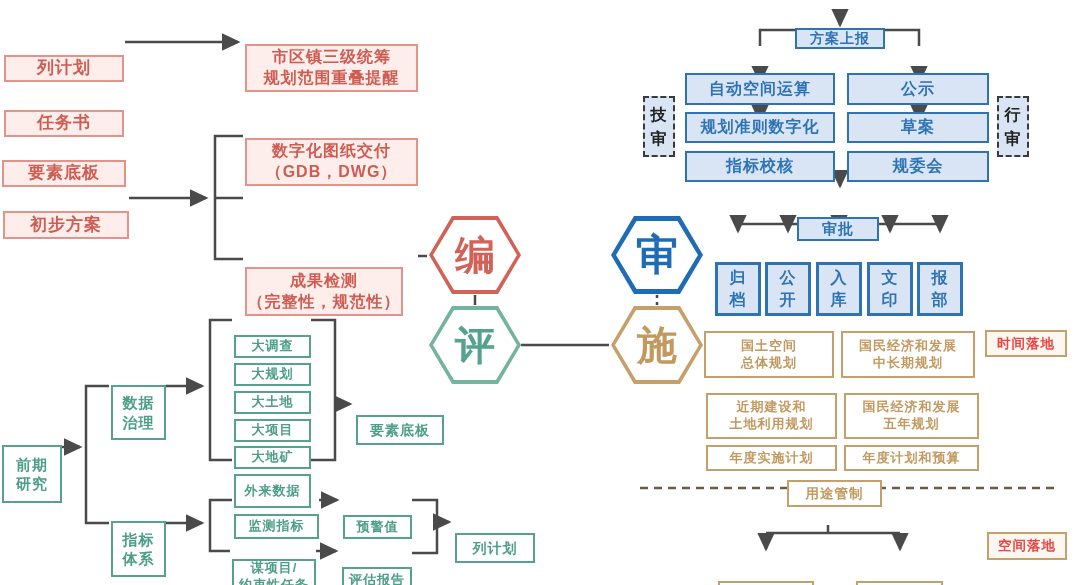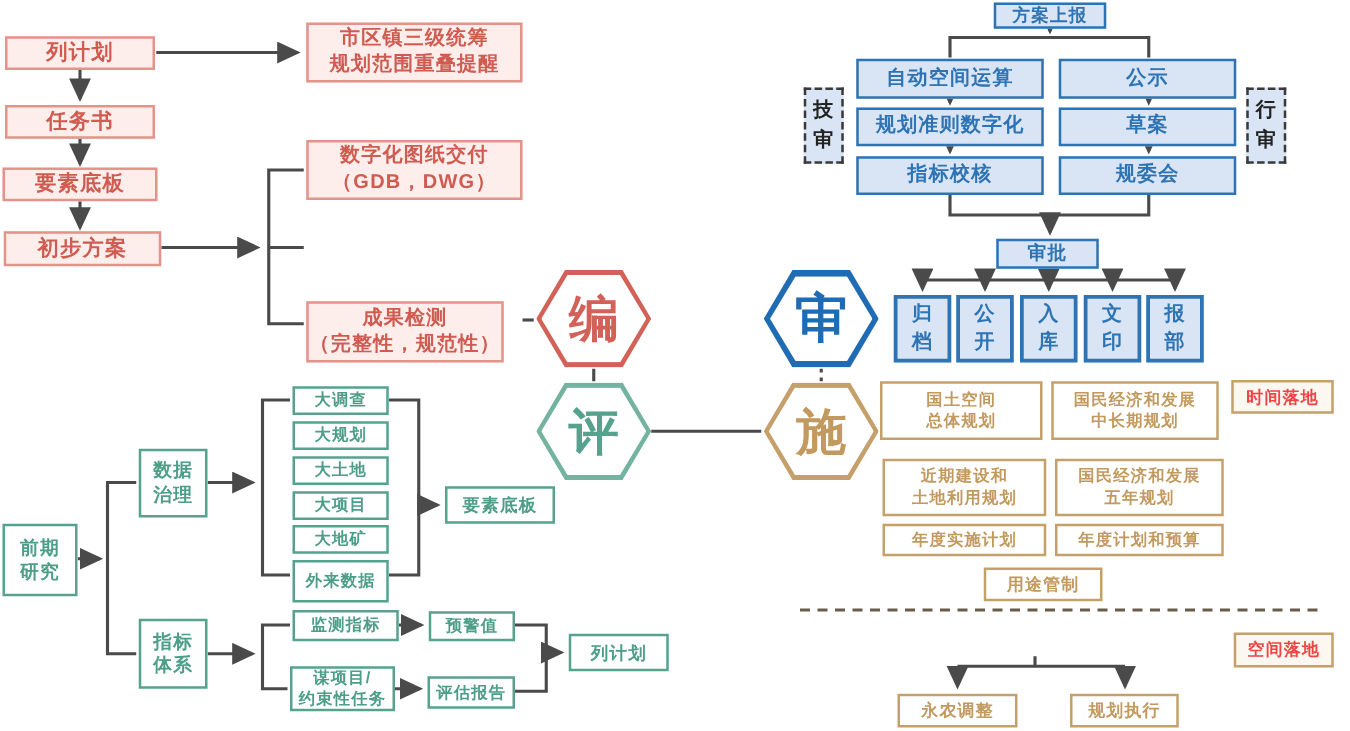--- a/index.html
+++ b/index.html
@@ -1,19 +1,19 @@
 <!DOCTYPE html>
 <html><head>
 <meta charset="utf-8">
 <style>
   html,body{margin:0;padding:0;background:#fff;}
   #canvas{position:relative;width:1080px;height:585px;background:#fff;overflow:hidden;
           font-family:"Liberation Sans","DejaVu Sans",sans-serif;}
   .box{position:absolute;box-sizing:border-box;display:flex;align-items:center;justify-content:center;
-       text-align:center;font-weight:bold;white-space:pre-line;line-height:1.3;letter-spacing:1px;}
+       text-align:center;font-weight:bold;white-space:pre-line;line-height:1.3;letter-spacing:1px;margin-top:26px;}
   .red{background:#fdeeec;border:2px solid #e2938a;color:#cf5b51;font-size:16px;}
   .red.big{font-size:17px;}
   .blue{background:#d9e5f4;border:2px solid #2e74b5;color:#2e74b5;font-size:16px;}
   .blue.small{border-width:3px;line-height:1.35;}
   .dashedlab{background:#d9e5f4;border:2px dashed #3a3a3a;color:#222;font-size:16px;line-height:1.5;}
   .tan{background:#fff;border:2px solid #c5a06b;color:#c2995f;font-size:13px;}
   .tanlab{background:#fcf8f1;border:2px solid #c5a06b;color:#ef4444;font-size:13.5px;}
   .green{background:#fff;border:2px solid #55a28e;color:#4d9e88;font-size:13px;}
   .green.hdr{font-size:15px;}
   .hex{position:absolute;clip-path:polygon(25% 0,75% 0,100% 50%,75% 100%,25% 100%,0 50%);}

